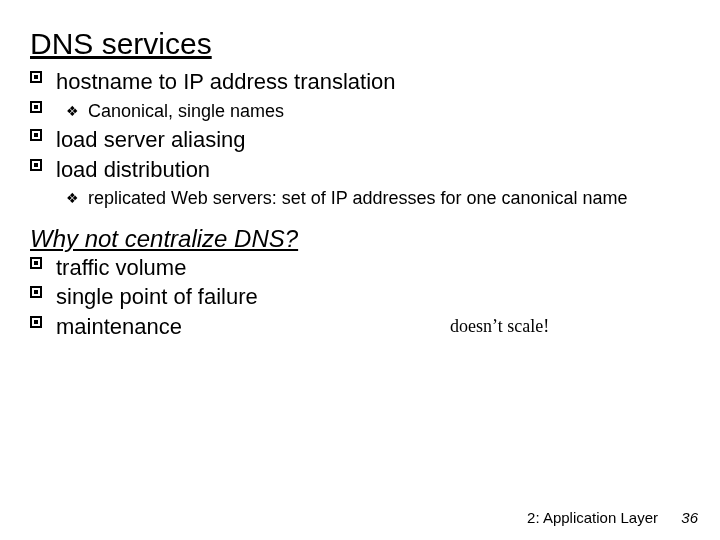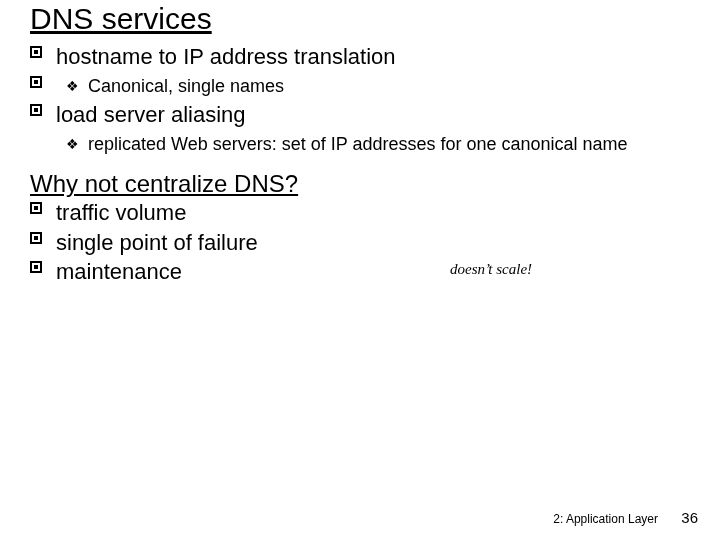--- a/index.html
+++ b/index.html
@@ -11,33 +11,34 @@
     font-family: "Comic Sans MS", "Comic Sans", cursive, sans-serif;
     color: #000;
     overflow: hidden;
     position: relative;
   }
   .slide {
     position: relative;
     width: 720px;
     height: 540px;
     box-sizing: border-box;
-    padding: 2px 30px 0 30px;
+    padding: 27px 30px 0 30px;
   }
   .heading {
     font-size: 30px;
     text-decoration: underline;
     margin: 0 0 8px 0;
     line-height: 1.1;
   }
   .heading2 {
     font-size: 24px;
     text-decoration: underline;
     margin: 16px 0 2px 0;
     line-height: 1.1;
+    font-style: italic;
   }
   .lvl1 {
     font-size: 22px;
     line-height: 1.25;
     margin: 2px 0;
     padding-left: 26px;
     position: relative;
   }
   .lvl1 .bullet {
     position: absolute;
@@ -74,35 +75,35 @@
     color: #000;
   }
   .content-wrap {
     position: relative;
   }
   .scale-note {
     position: absolute;
     left: 420px;
     top: 62px;
     font-family: Georgia, "Times New Roman", serif;
-    font-style: italic;
-    font-size: 15px;
+    font-size: 18px;
     white-space: nowrap;
   }
   .footer-label {
     position: absolute;
     right: 62px;
     bottom: 14px;
-    font-size: 12px;
+    font-size: 15px;
   }
   .footer-num {
     position: absolute;
     right: 22px;
     bottom: 14px;
     font-size: 15px;
+    font-style: italic;
   }
 </style>
 </head>
 <body>
 
 <div class="slide">
 
   <div class="heading">DNS services</div>
 
   <div class="lvl1">
@@ -116,20 +117,24 @@
   <div class="lvl2">
     <span class="bullet">❖</span>
     <span>Canonical, single names</span>
   </div>
 
   <div class="lvl1">
     <span class="bullet"></span>
     <span>load server aliasing</span>
   </div>
 
+  <div class="lvl1">
+    <span class="bullet"></span>
+    <span>load distribution</span>
+  </div>
   <div class="lvl2">
     <span class="bullet">❖</span>
     <span>replicated Web servers: set of IP addresses for one canonical name</span>
   </div>
 
   <div class="heading2">Why not centralize DNS?</div>
 
   <div class="content-wrap">
     <div class="lvl1">
       <span class="bullet"></span>

